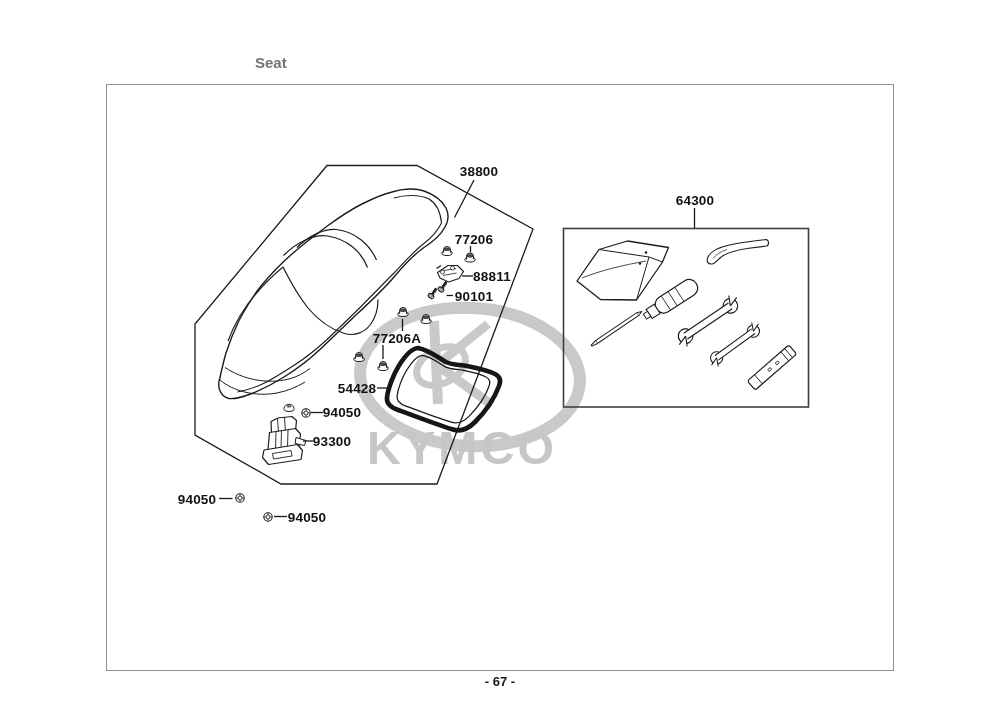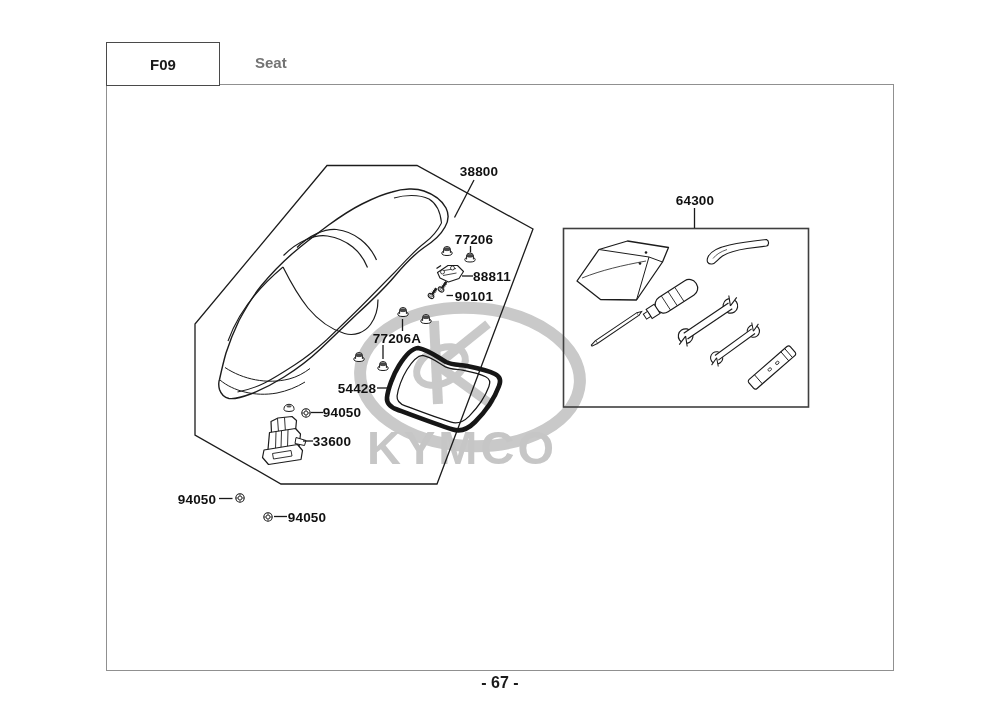--- a/index.html
+++ b/index.html
@@ -9,30 +9,27 @@
     border:1.5px solid #909090;background:transparent;}
   .header-box{position:absolute;left:106px;top:42px;width:112px;height:42px;
     border:1.6px solid #4a4a4a;background:#fff;display:flex;align-items:center;justify-content:center;
     font-weight:bold;font-size:15px;color:#1a1a1a;z-index:5;}
   .header-title{position:absolute;left:255px;top:63px;transform:translateY(-55%);
     font-weight:bold;font-size:15px;color:#737373;z-index:5;}
   svg.art{position:absolute;left:0;top:0;z-index:2;}
   .part-label{position:absolute;transform:translate(-50%,-50%);font-weight:bold;
     font-size:13.5px;color:#111;white-space:nowrap;z-index:4;letter-spacing:0.2px;}
   .page-number{position:absolute;left:0;top:674px;width:1000px;text-align:center;
-    font-weight:bold;font-size:16px;color:#1a1a1a;z-index:5;}
+    font-weight:bold;font-size:13px;color:#1a1a1a;z-index:5;}
 </style>
 </head>
 <body>
 
 <div class="page">
 
-  <div class="header-box">
-    <span>F09</span>
-  </div>
   <div class="header-title">Seat</div>
   <div class="main-frame"></div>
 
   <svg class="art" width="1000" height="707" viewBox="0 0 1000 707">
     <defs>
       <g id="nutGlyph">
         <ellipse cx="0" cy="2.6" rx="5.2" ry="2.4" fill="#fff" stroke="#1c1c1c" stroke-width="1"></ellipse>
         <path d="M -3.4,2.4 L -3.4,-1 A 3.4,3 0 0 1 3.4,-1 L 3.4,2.4" fill="#fff" stroke="#1c1c1c" stroke-width="1"></path>
         <ellipse cx="0" cy="-1.3" rx="3.3" ry="1.5" fill="#4a4a4a" stroke="#1c1c1c" stroke-width="0.5"></ellipse>
       </g>
@@ -212,18 +209,18 @@
   </svg>
 
   <div class="part-label" style="left:479px;top:171px">38800</div>
   <div class="part-label" style="left:695px;top:200px">64300</div>
   <div class="part-label" style="left:474px;top:239px">77206</div>
   <div class="part-label" style="left:492px;top:276px">88811</div>
   <div class="part-label" style="left:474px;top:296px">90101</div>
   <div class="part-label" style="left:397px;top:338px">77206A</div>
   <div class="part-label" style="left:357px;top:388px">54428</div>
   <div class="part-label" style="left:342px;top:412px">94050</div>
-  <div class="part-label" style="left:332px;top:441px">33600</div>
+  <div class="part-label" style="left:332px;top:441px">93300</div>
   <div class="part-label" style="left:197px;top:499px">94050</div>
   <div class="part-label" style="left:307px;top:517px">94050</div>
 
   <div class="page-number">- 67 -</div>
 </div>
 
 </body></html>

